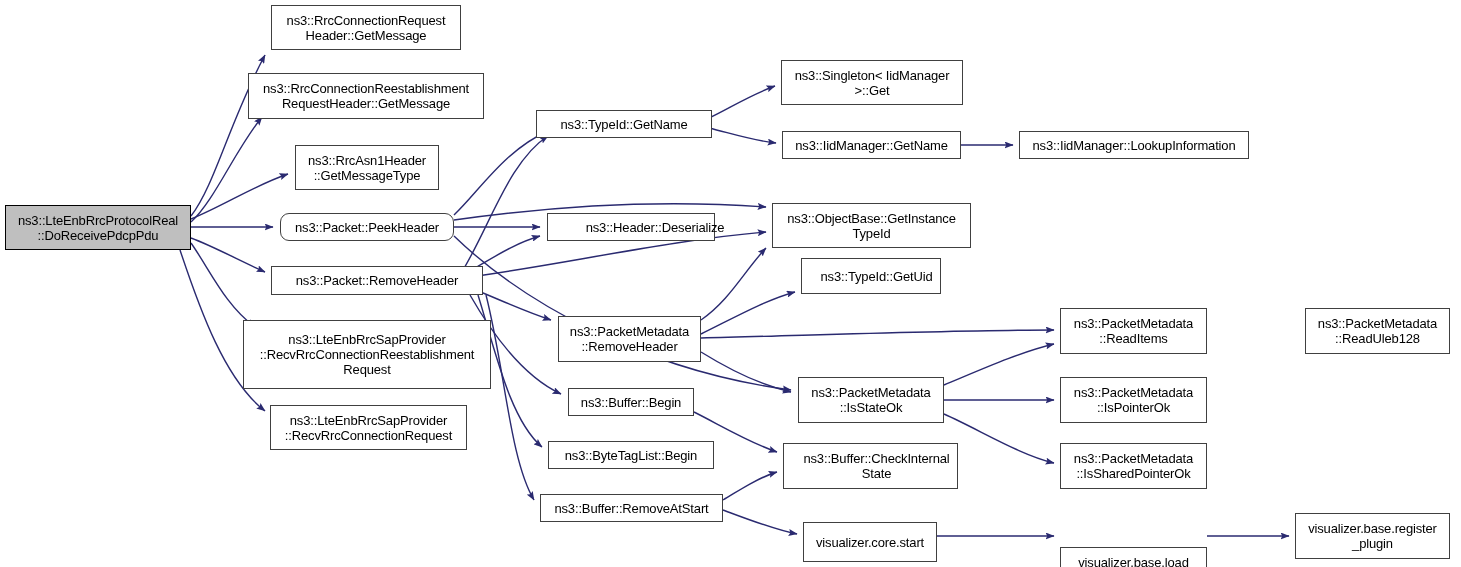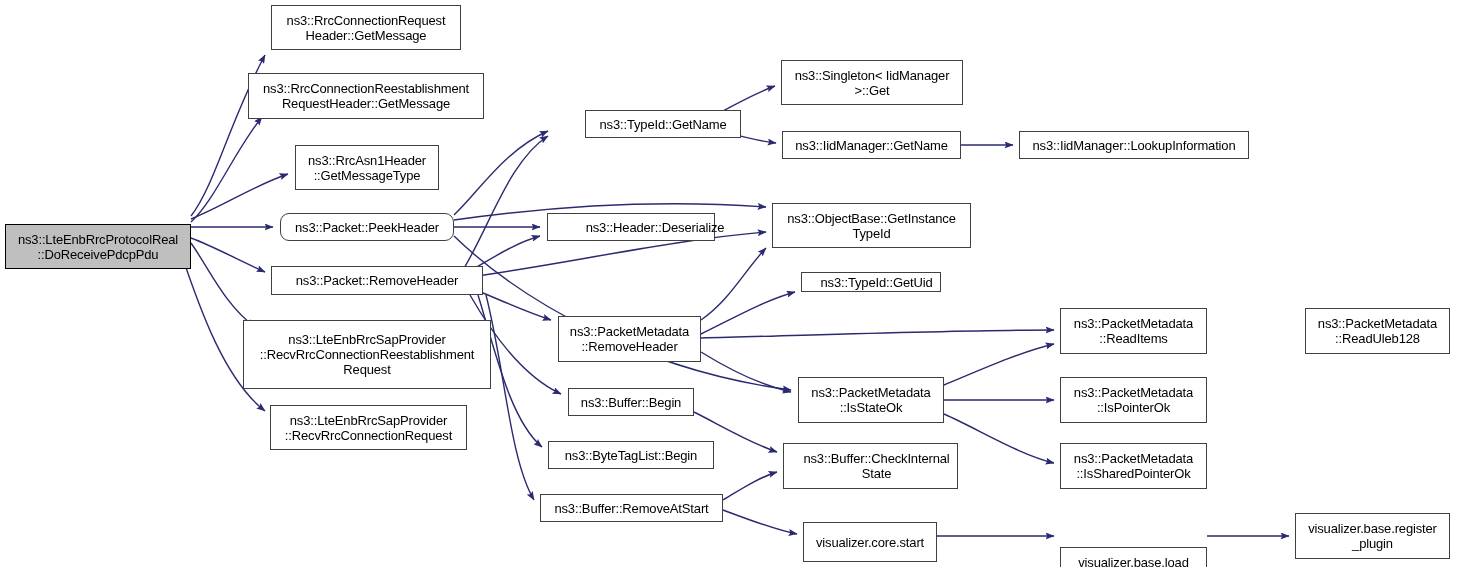--- a/index.html
+++ b/index.html
@@ -68,48 +68,48 @@
         <path d="M944,400 C980,400 1020,400 1054,400" fill="none" stroke="#2a2a70" stroke-width="1.4" marker-end="url(#arrow)"></path>
         <path d="M944,414 C980,430 1020,455 1054,463" fill="none" stroke="#2a2a70" stroke-width="1.4" marker-end="url(#arrow)"></path>
         <path d="M694,412 C720,425 750,443 777,452" fill="none" stroke="#2a2a70" stroke-width="1.4" marker-end="url(#arrow)"></path>
         <path d="M723,500 C740,490 757,478 777,472" fill="none" stroke="#2a2a70" stroke-width="1.4" marker-end="url(#arrow)"></path>
         <path d="M723,510 C750,520 775,530 797,534" fill="none" stroke="#2a2a70" stroke-width="1.4" marker-end="url(#arrow)"></path>
         <path d="M937,536 C980,536 1020,536 1054,536" fill="none" stroke="#2a2a70" stroke-width="1.4" marker-end="url(#arrow)"></path>
         <path d="M1207,536 C1240,536 1265,536 1289,536" fill="none" stroke="#2a2a70" stroke-width="1.4" marker-end="url(#arrow)"></path>
       </g>
   </svg>
   <div id="node-layer">
-      <div class="node-box root" style="left: 5px; top: 205px; width: 186px; height: 45px; margin-top: 19px;"><span class="node-label">ns3::LteEnbRrcProtocolReal
+      <div class="node-box root" style="left: 5px; top: 205px; width: 186px; height: 45px;"><span class="node-label">ns3::LteEnbRrcProtocolReal
 ::DoReceivePdcpPdu</span></div>
       <div class="node-box" style="left: 271px; top: 5px; width: 190px; height: 45px;"><span class="node-label">ns3::RrcConnectionRequest
 Header::GetMessage</span></div>
       <div class="node-box" style="left: 248px; top: 73px; width: 236px; height: 46px;"><span class="node-label">ns3::RrcConnectionReestablishment
 RequestHeader::GetMessage</span></div>
       <div class="node-box" style="left: 295px; top: 145px; width: 144px; height: 45px;"><span class="node-label">ns3::RrcAsn1Header
 ::GetMessageType</span></div>
       <div class="node-box" style="left: 280px; top: 213px; width: 174px; height: 28px; border-radius: 9px;"><span class="node-label">ns3::Packet::PeekHeader</span></div>
       <div class="node-box" style="left: 271px; top: 266px; width: 212px; height: 29px;"><span class="node-label">ns3::Packet::RemoveHeader</span></div>
       <div class="node-box" style="left: 243px; top: 320px; width: 248px; height: 69px;"><span class="node-label">ns3::LteEnbRrcSapProvider
 ::RecvRrcConnectionReestablishment
 Request</span></div>
       <div class="node-box" style="left: 270px; top: 405px; width: 197px; height: 45px;"><span class="node-label">ns3::LteEnbRrcSapProvider
 ::RecvRrcConnectionRequest</span></div>
-      <div class="node-box" style="left: 585px; top: 110px; width: 156px; height: 28px;"><span class="node-label">ns3::TypeId::GetName</span></div>
+      <div class="node-box" style="left: 536px; top: 110px; width: 176px; height: 28px;"><span class="node-label">ns3::TypeId::GetName</span></div>
       <div class="node-box" style="left: 547px; top: 213px; width: 168px; height: 28px; padding-left: 48px;"><span class="node-label">ns3::Header::Deserialize</span></div>
       <div class="node-box" style="left: 558px; top: 316px; width: 143px; height: 46px;"><span class="node-label">ns3::PacketMetadata
 ::RemoveHeader</span></div>
       <div class="node-box" style="left: 568px; top: 388px; width: 126px; height: 28px;"><span class="node-label">ns3::Buffer::Begin</span></div>
       <div class="node-box" style="left: 548px; top: 441px; width: 166px; height: 28px;"><span class="node-label">ns3::ByteTagList::Begin</span></div>
       <div class="node-box" style="left: 540px; top: 494px; width: 183px; height: 28px;"><span class="node-label">ns3::Buffer::RemoveAtStart</span></div>
       <div class="node-box" style="left: 781px; top: 60px; width: 182px; height: 45px;"><span class="node-label">ns3::Singleton&lt; IidManager
 &gt;::Get</span></div>
       <div class="node-box" style="left: 782px; top: 131px; width: 179px; height: 28px;"><span class="node-label">ns3::IidManager::GetName</span></div>
       <div class="node-box" style="left: 772px; top: 203px; width: 199px; height: 45px;"><span class="node-label">ns3::ObjectBase::GetInstance
 TypeId</span></div>
-      <div class="node-box" style="left: 801px; top: 272px; width: 140px; height: 20px; padding-left: 11px;"><span class="node-label">ns3::TypeId::GetUid</span></div>
+      <div class="node-box" style="left: 801px; top: 258px; width: 140px; height: 36px; padding-left: 11px;"><span class="node-label">ns3::TypeId::GetUid</span></div>
       <div class="node-box" style="left: 798px; top: 377px; width: 146px; height: 46px;"><span class="node-label">ns3::PacketMetadata
 ::IsStateOk</span></div>
       <div class="node-box" style="left: 783px; top: 443px; width: 175px; height: 46px; padding-left: 12px;"><span class="node-label">ns3::Buffer::CheckInternal
 State</span></div>
       <div class="node-box" style="left: 803px; top: 522px; width: 134px; height: 40px;"><span class="node-label">visualizer.core.start</span></div>
       <div class="node-box" style="left: 1019px; top: 131px; width: 230px; height: 28px;"><span class="node-label">ns3::IidManager::LookupInformation</span></div>
       <div class="node-box" style="left: 1060px; top: 308px; width: 147px; height: 46px;"><span class="node-label">ns3::PacketMetadata
 ::ReadItems</span></div>
       <div class="node-box" style="left: 1060px; top: 377px; width: 147px; height: 46px;"><span class="node-label">ns3::PacketMetadata
 ::IsPointerOk</span></div>

